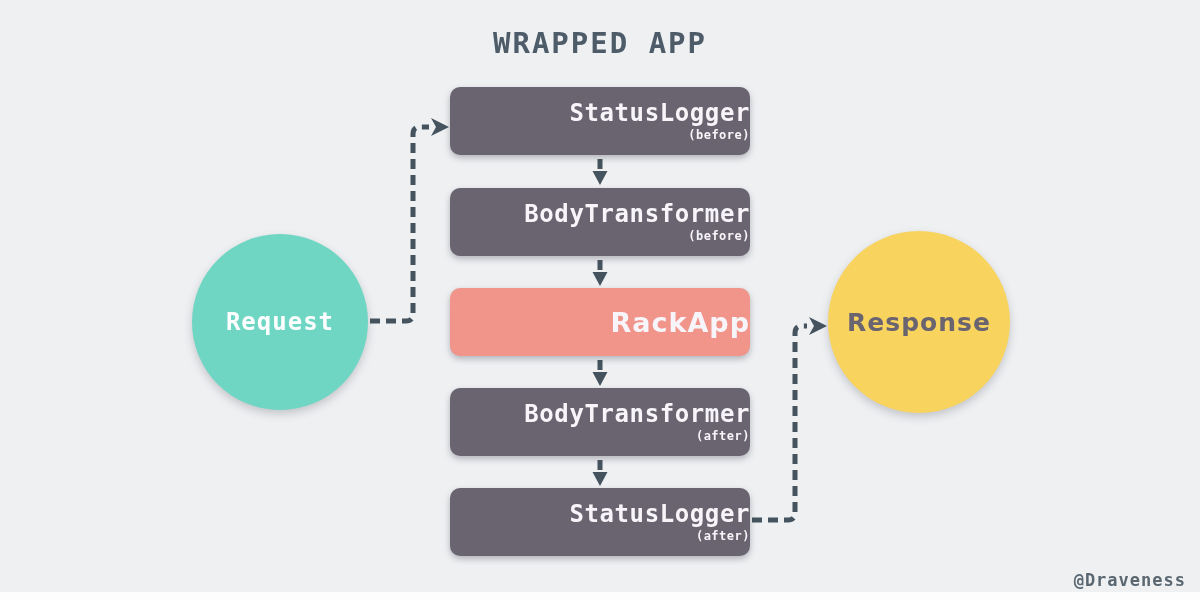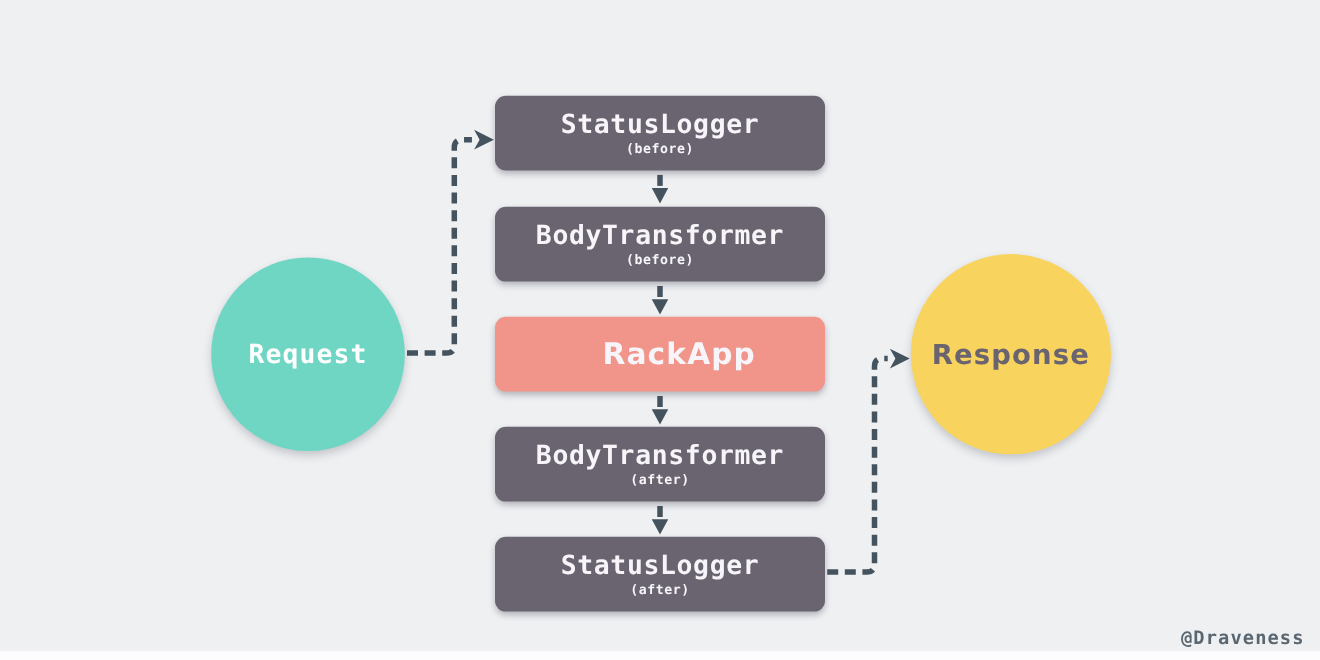--- a/index.html
+++ b/index.html
@@ -36,21 +36,21 @@
   .flow-dash{
     fill:none;
     stroke:var(--arrow,#44535e);
     stroke-width:5;
   }
   .layer-box{
     position:absolute;left:450px;width:300px;height:68px;
     background:var(--layer-box,#696470);
     border-radius:10px;
     box-shadow:0 3px 6px rgba(70,70,85,.35);
-    display:flex;flex-direction:column;justify-content:center;align-items:center;
+    display:flex;flex-direction:column;justify-content:center;align-items:flex-end;
     color:var(--box-text,#f7f5f9);
   }
   .layer-box.accent{background:var(--rack-app,#f1948a);}
   .layer-label{
     font-size:24px;font-weight:bold;letter-spacing:.6px;line-height:1.1;
   }
   .layer-sublabel{
     font-size:12px;font-weight:bold;letter-spacing:.5px;line-height:1.2;margin-top:1px;
   }
   .rack-label{
@@ -100,20 +100,21 @@
     <path class="flow-dash" d="M 600 360 V 370"></path>
     <polygon class="flow-head" points="592.5,372 607.5,372 600,386"></polygon>
 
     <path class="flow-dash" d="M 600 460 V 470"></path>
     <polygon class="flow-head" points="592.5,472 607.5,472 600,486"></polygon>
 
     <path class="flow" d="M 752 520 H 788 Q 795 520 795 513 L 795 333 Q 795 326 802 326 H 807"></path>
     <polygon class="flow-head" points="809,317 827,326 809,335 814,326"></polygon>
   </svg>
 
+  <div class="diagram-title">WRAPPED APP</div>
 
   <div class="layer-box" style="top:87px">
     <div class="layer-label">StatusLogger</div>
     <div class="layer-sublabel">(before)</div>
   </div>
 
   <div class="layer-box" style="top:188px">
     <div class="layer-label">BodyTransformer</div>
     <div class="layer-sublabel">(before)</div>
   </div>

